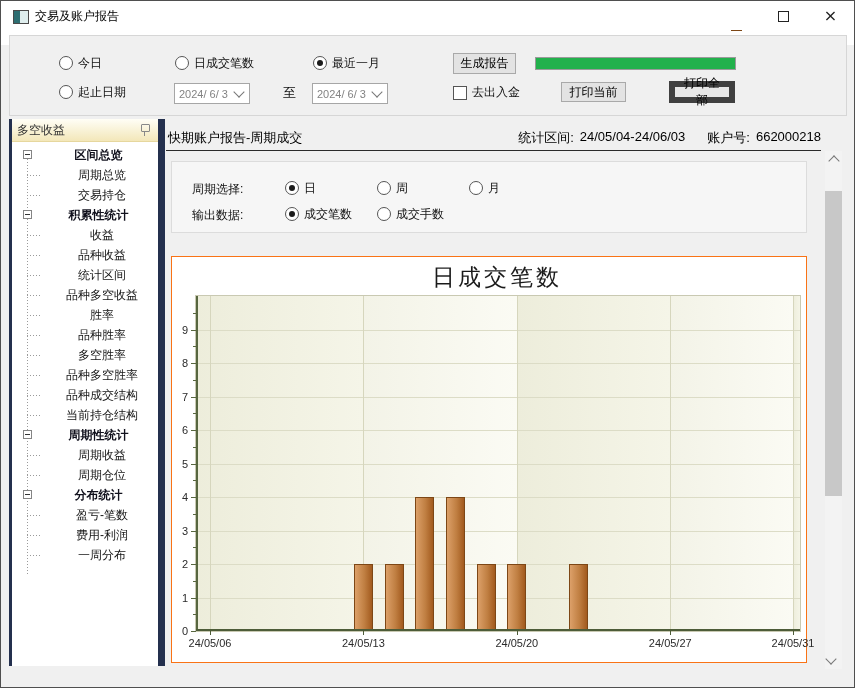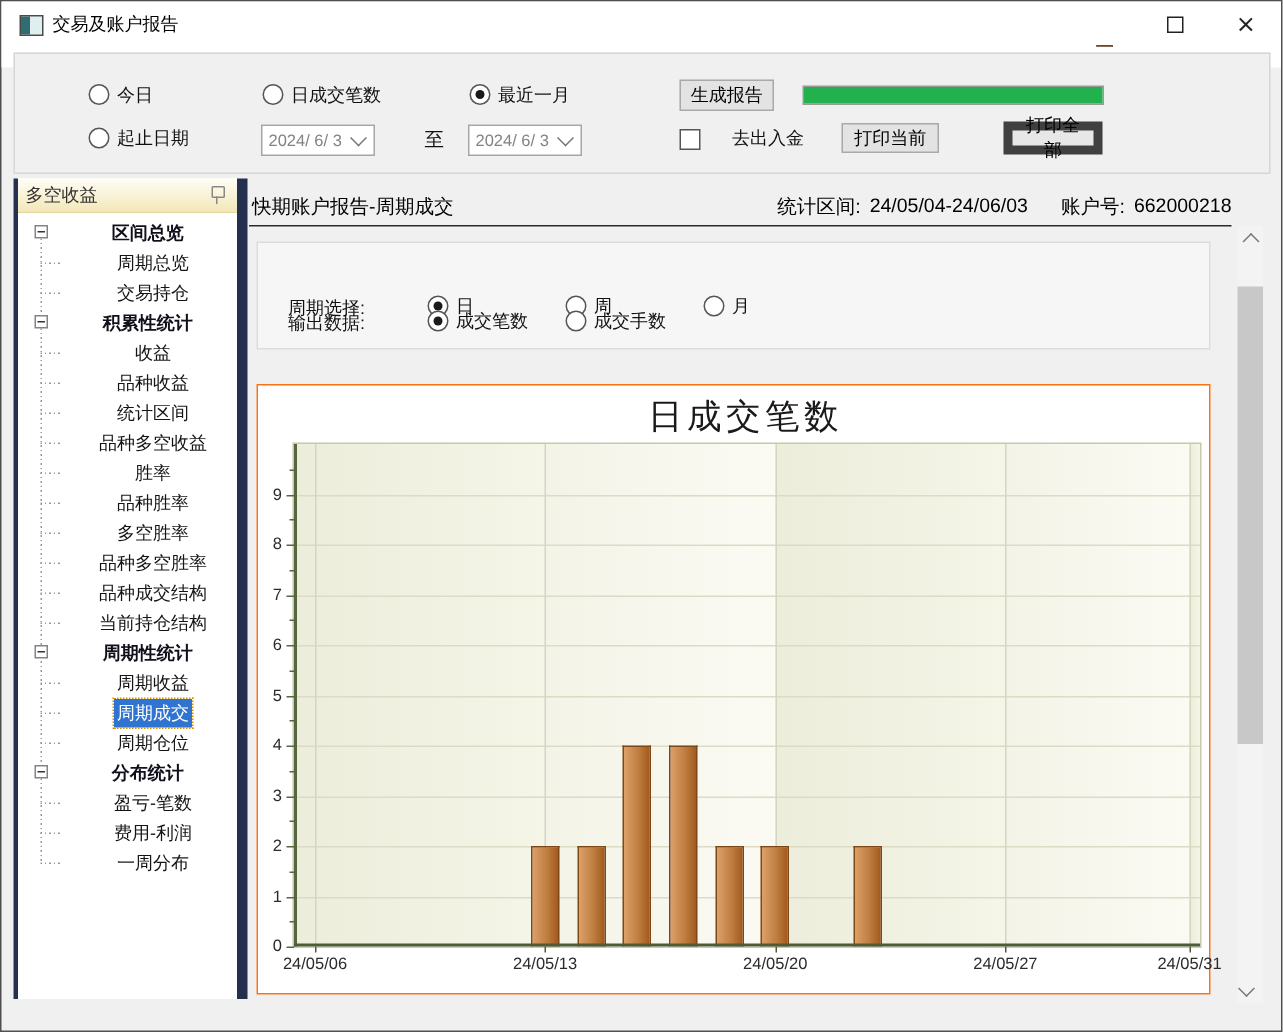--- a/index.html
+++ b/index.html
@@ -29,21 +29,21 @@
   .datecombo .val{flex:1;padding-left:4px;}
   .chev{width:7px;height:7px;border-right:1px solid #777;border-bottom:1px solid #777;transform:rotate(45deg);margin:-3px 6px 0 0;}
   .chev.up{transform:rotate(225deg);margin:3px 0 0 0;}
   #to-label{position:absolute;left:273px;top:48px;font-size:13px;color:#111;}
   .pushbtn{position:absolute;background:#e3e3e3;border:1px solid #a9a9a9;font-size:12px;color:#000;display:flex;align-items:center;justify-content:center;font-family:inherit;}
   #btn-generate{left:443px;top:17px;width:63px;height:21px;}
   #btn-print-current{left:551px;top:46px;width:65px;height:20px;}
   #btn-print-all{left:659px;top:45px;width:66px;height:22px;border:6px solid #404040;background:#e7e7e7;}
   #progressbar{position:absolute;left:525px;top:21px;width:199px;height:11px;border:1px solid #9a9a9a;background:#fff;}
   #progress-fill{height:100%;background:#22b14c;}
-  .check-item{position:absolute;display:flex;align-items:center;gap:21px;font-size:12px;color:#111;}
+  .check-item{position:absolute;display:flex;align-items:center;gap:5px;font-size:12px;color:#111;}
   .check-box{width:12px;height:12px;border:1px solid #555;background:#fff;flex:0 0 auto;}
 
   
   #sidebar{position:absolute;left:8px;top:118px;width:149px;height:547px;background:#ffffff;border-left:3px solid #24304e;box-sizing:border-box;}
   #sidebar-header{position:relative;height:22px;background:linear-gradient(180deg,#fffef6,#f3e7b9);border-bottom:1px solid #e6d79e;font-size:12px;color:#333;line-height:22px;padding-left:5px;}
   #pin-icon{position:absolute;right:8px;top:5px;width:7px;height:6px;border:1px solid #888;border-radius:1px;}
   #pin-icon::after{content:"";position:absolute;left:2px;top:6px;width:1px;height:5px;background:#888;}
   #tree{position:absolute;left:0;top:26px;right:0;bottom:0;font-size:12px;}
   #tree-vline{position:absolute;left:15px;top:14px;width:1px;background:repeating-linear-gradient(180deg,#9a9a9a 0 1px,transparent 1px 3px);}
   .tree-row{position:relative;height:20px;display:flex;align-items:center;justify-content:center;}
@@ -58,21 +58,21 @@
   
   #main-header{position:absolute;left:165px;top:124px;width:655px;height:24px;}
   #main-title{position:absolute;left:2px;top:4px;font-size:13px;color:#000;}
   #main-header .right{position:absolute;right:0;top:4px;font-size:13px;color:#000;display:flex;gap:6px;}
   #main-header .right .grp{margin-left:16px;}
   #header-rule{position:absolute;left:165px;top:149px;width:655px;height:1px;background:#2a2a2a;}
 
   #options-panel{position:absolute;left:170px;top:160px;width:636px;height:72px;background:#f6f6f6;border:1px solid #dcdcdc;box-sizing:border-box;}
   .opt-row{position:absolute;left:0;height:16px;width:100%;}
   .opt-row .rowlabel{position:absolute;left:20px;top:1px;font-size:12px;color:#111;}
-  #opt-row-period{top:34px;}
+  #opt-row-period{top:18px;}
   #opt-row-output{top:44px;}
 
   
   #chart-box{position:absolute;left:170px;top:255px;width:636px;height:407px;background:#fff;border:1px solid #f97316;box-sizing:border-box;}
   #chart-title{position:absolute;left:23px;top:5px;width:604px;text-align:center;font-family:"Liberation Serif","DejaVu Serif",serif;font-size:23px;letter-spacing:3px;color:#1a1a1a;}
   #plot{position:absolute;left:23px;top:38px;width:604px;height:335px;border:1px solid #c9c9b2;box-sizing:content-box;background:#f6f6ea;}
   .band{position:absolute;top:0;bottom:0;}
   .band.beige{background:linear-gradient(90deg,#ededdb,#f5f5e8);}
   .band.light{background:linear-gradient(90deg,#f3f3e7,#fbfbf4);}
   .vgrid{position:absolute;top:0;bottom:0;width:1px;background:#d6d6bd;}
@@ -216,24 +216,20 @@
           <span class="hstub"></span>
           <span class="lbl">当前持仓结构</span>
         </div>
         <div class="tree-row group">
           <span class="expander"></span>
           <span class="lbl">周期性统计</span>
         </div>
         <div class="tree-row child">
           <span class="hstub"></span>
           <span class="lbl">周期收益</span>
-        </div>
-        <div class="tree-row child selected">
-          <span class="hstub"></span>
-          <span class="lbl">周期成交</span>
         </div>
         <div class="tree-row child">
           <span class="hstub"></span>
           <span class="lbl">周期仓位</span>
         </div>
         <div class="tree-row group">
           <span class="expander"></span>
           <span class="lbl">分布统计</span>
         </div>
         <div class="tree-row child">

